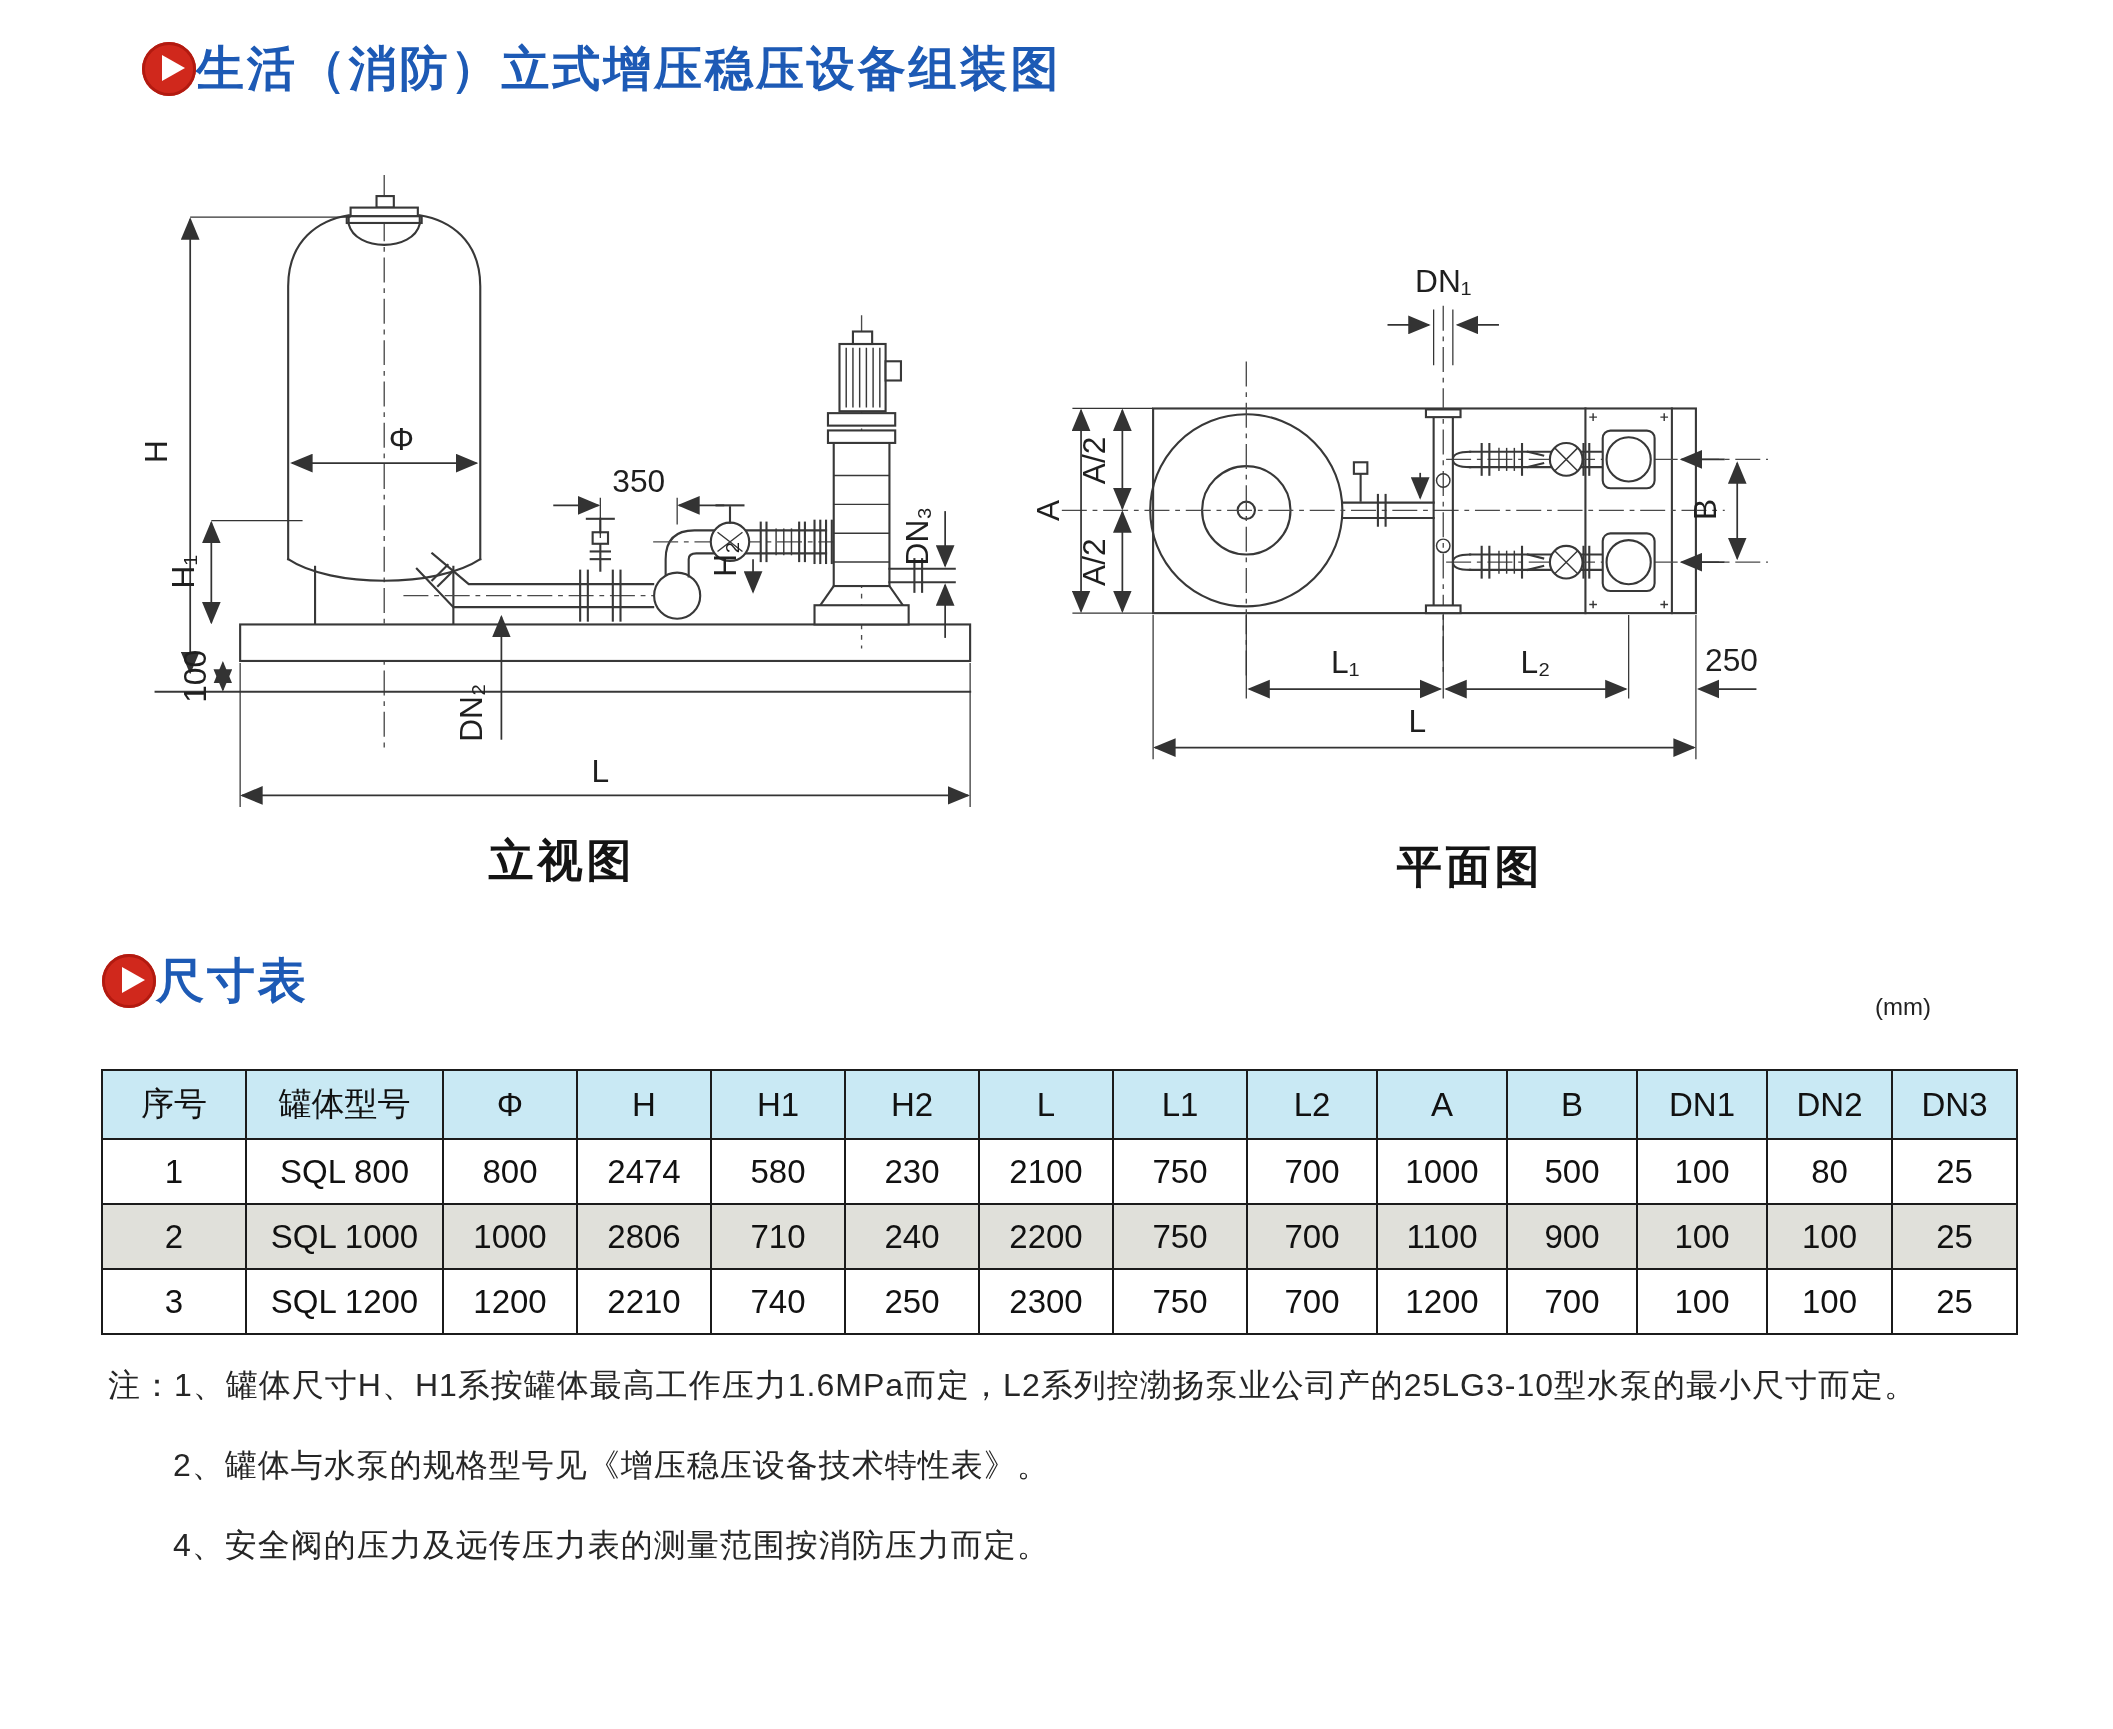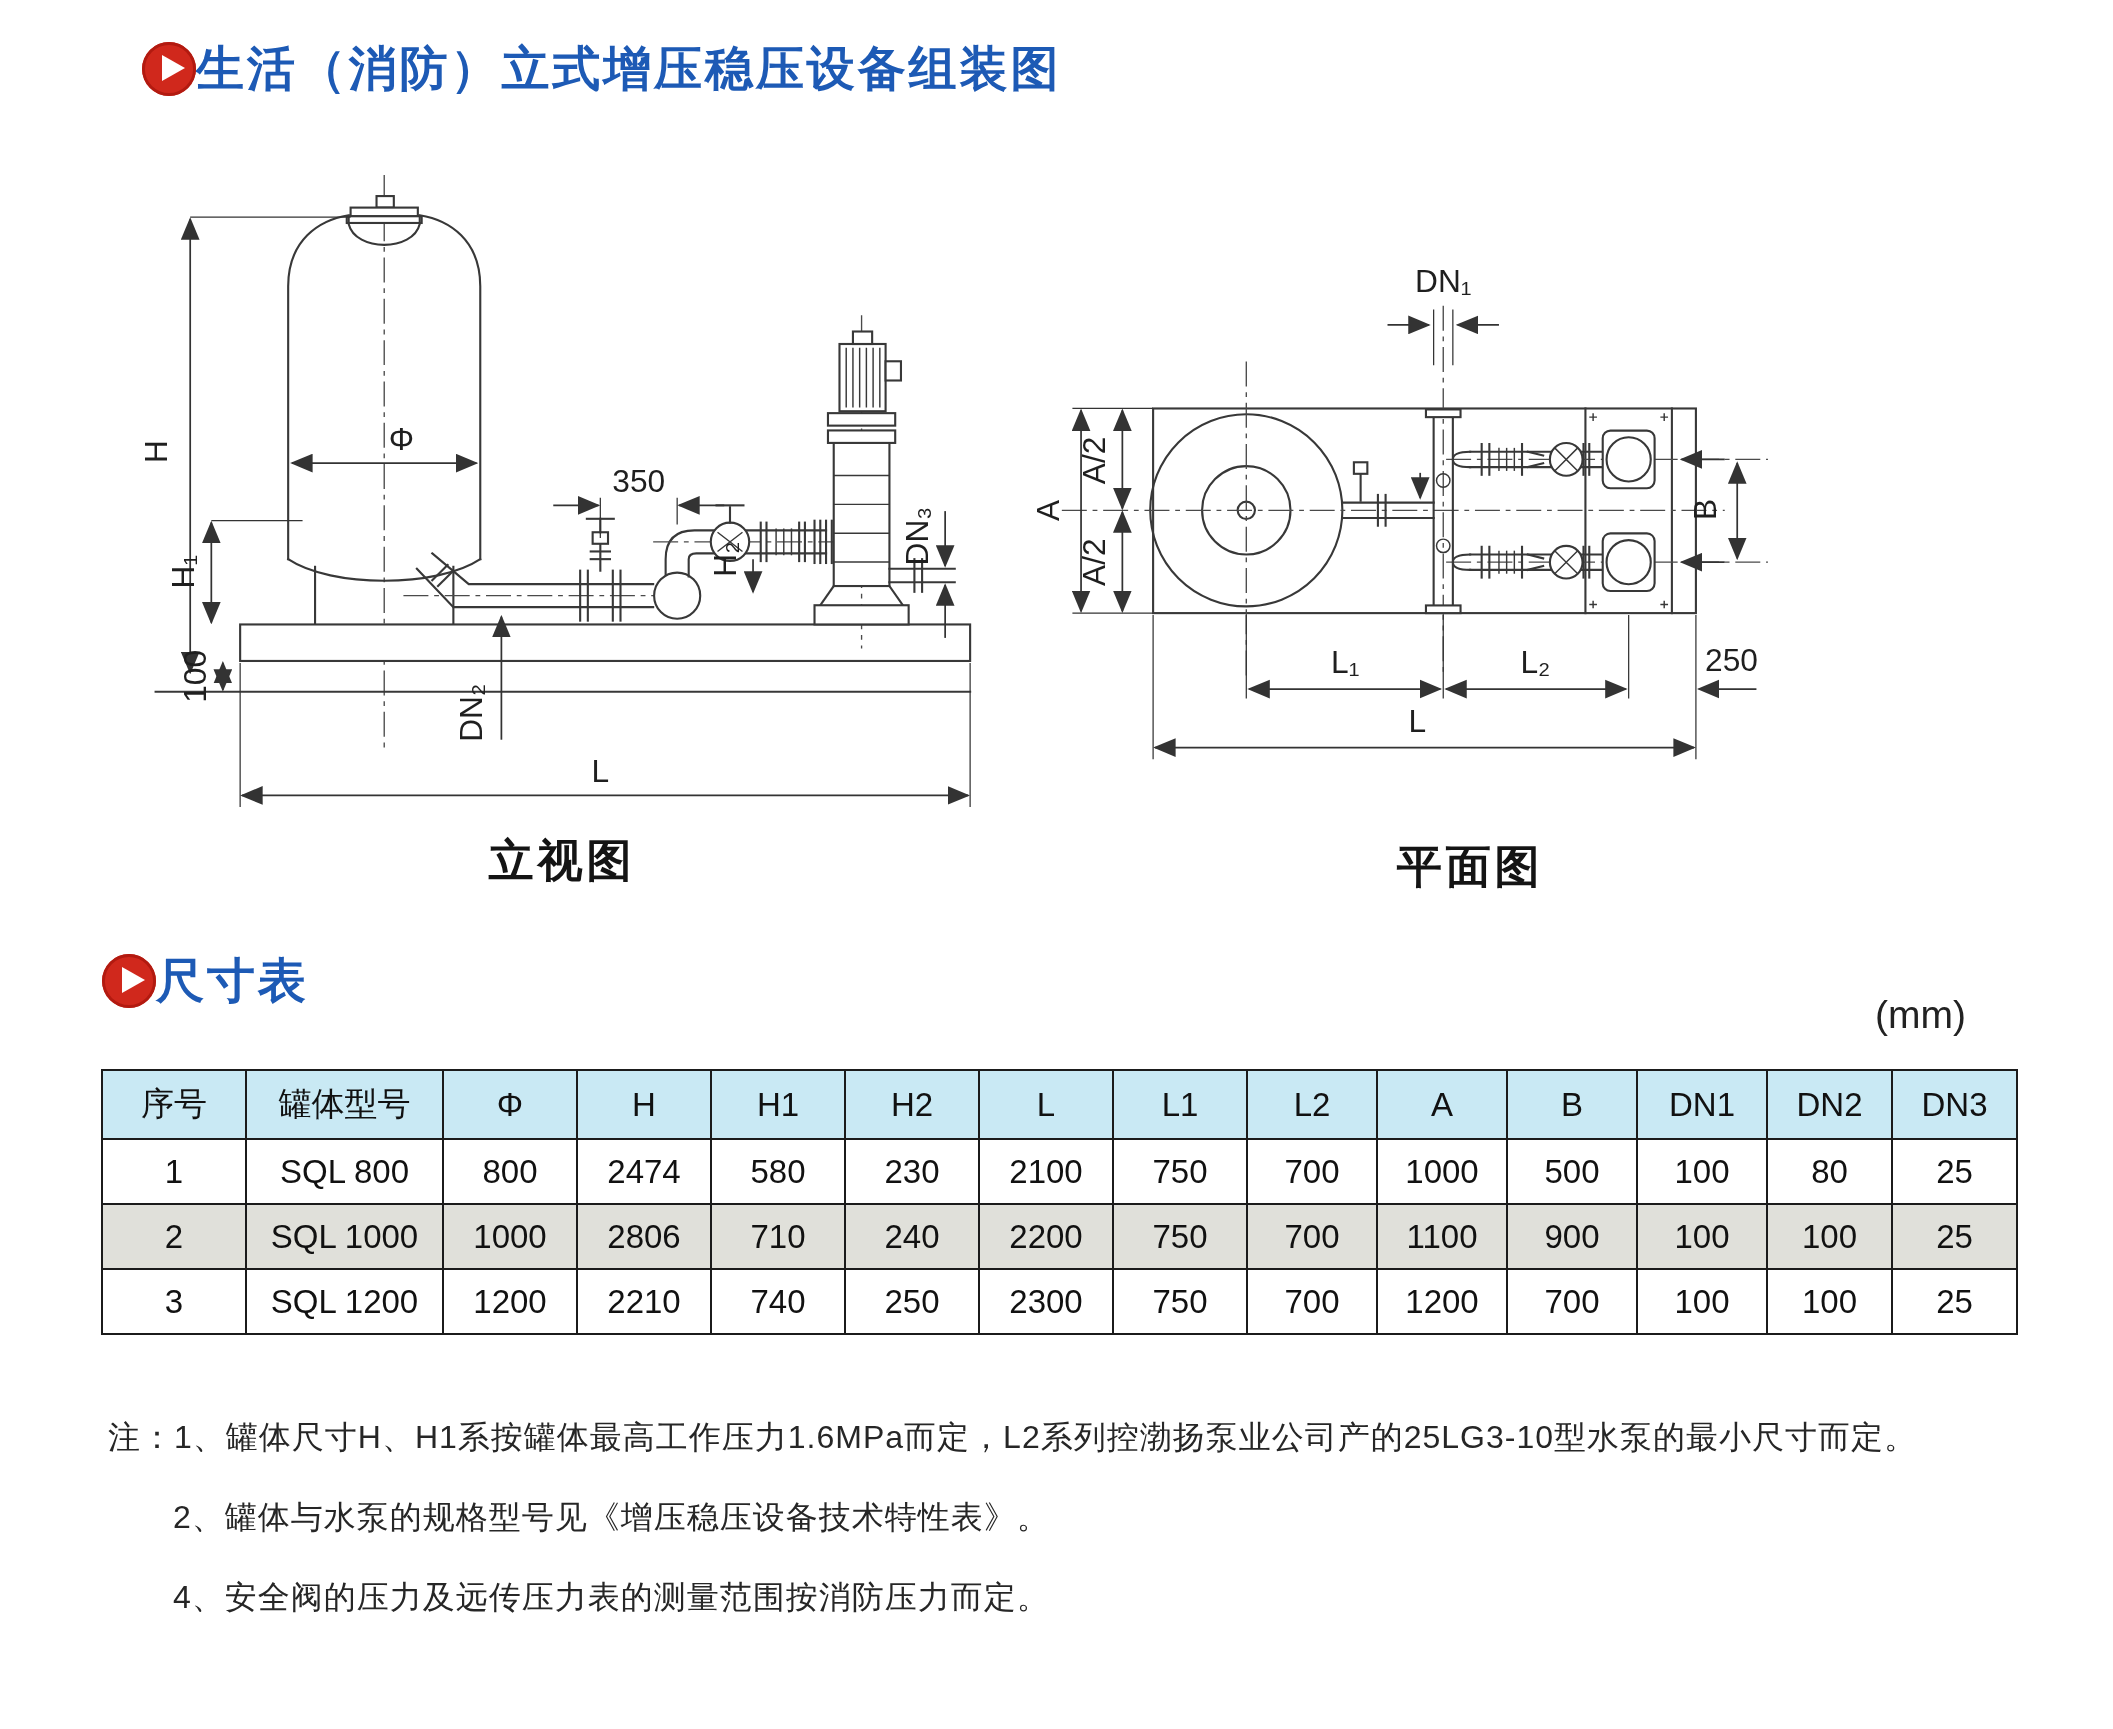--- a/index.html
+++ b/index.html
@@ -31,35 +31,35 @@
   .kt{stroke:var(--line);stroke-width:1.5;fill:none;}
   .cl{stroke:#4a4a4a;stroke-width:1.4;fill:none;stroke-dasharray:26 6 5 6;}
   .dim{stroke:#333;stroke-width:1.8;fill:none;}
   .wit{stroke:#333;stroke-width:1.3;fill:none;}
   .lbl{font-size:33px;fill:#1f1f1f;}
   .cap{font-size:47px;font-weight:bold;fill:#141414;letter-spacing:4px;}
 
   #drawing-elevation{position:absolute;left:115px;top:125px;}
   #drawing-plan{position:absolute;left:1009px;top:221px;}
 
-  #unit-label{position:absolute;left:1875px;top:993px;font-size:39px;color:#222;}
+  #unit-label{position:absolute;left:1875px;top:993px;font-size:24px;color:#222;}
 
   #dims-table{
     position:absolute;left:101px;top:1069px;width:1917px;
     border-collapse:collapse;table-layout:fixed;border:2.9px solid #111;
   }
   #dims-table th,#dims-table td{
     border:2.4px solid #1b1b1b;text-align:center;vertical-align:middle;
     font-size:33px;color:#111;height:65px;padding:0;font-weight:normal;
     background:#fff;
   }
   #dims-table thead th{background:var(--table-header-bg);height:69px;}
   #dims-table tr.alt td{background:var(--row-alt-bg);}
 
-  #notes{position:absolute;left:108px;top:1416px;width:1931px;font-size:32px;color:#262626;letter-spacing:1px;}
+  #notes{position:absolute;left:108px;top:1364px;width:1931px;font-size:32px;color:#262626;letter-spacing:1px;}
   #notes .note-line{margin-bottom:36px;white-space:nowrap;}
   #notes .note-line.indent{padding-left:65px;}
 </style>
 </head>
 <body>
 
 <div class="section-header" id="assembly-header">
   <div class="play-icon"></div>
   <div class="section-title">生活（消防）立式增压稳压设备组装图</div>
 </div>

